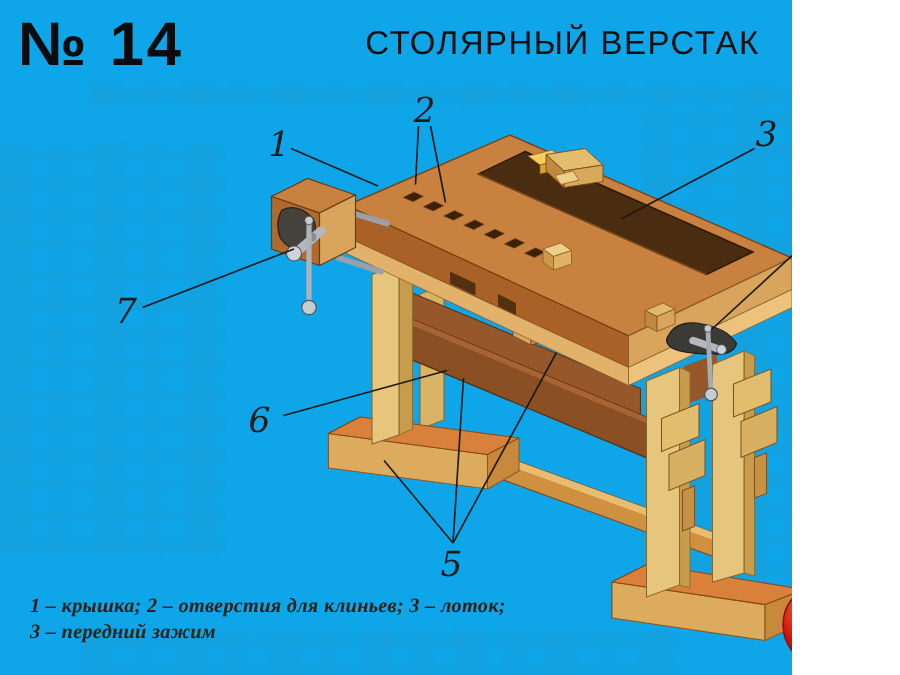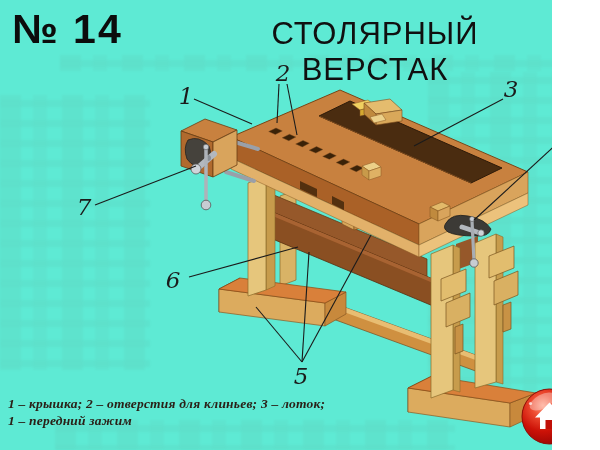--- a/index.html
+++ b/index.html
@@ -1,42 +1,41 @@
 <!DOCTYPE html>
 <html><head>
 <meta charset="utf-8">
 <style>
   html,body{margin:0;padding:0;}
   .page{
     position:relative; width:528px; height:450px; overflow:hidden;
-    background:#5eead4;
+    background:#0ea5e9;
     font-family:"Liberation Sans", sans-serif;
-    padding-left:24px;
   }
   .card-number{
     position:absolute; left:12px; top:6px;
     font-size:41px; font-weight:bold; letter-spacing:2px; color:#0c0c0c;
   }
   .page-title{
     position:absolute; left:200px; top:16px; width:350px;
-    text-align:center; font-size:31px; letter-spacing:1px; color:#101010;
+    text-align:center; font-size:22px; letter-spacing:1px; color:#101010;
   }
   .bleed{
     position:absolute; opacity:.085; filter:blur(1px); pointer-events:none;
     background:
       repeating-linear-gradient(90deg, rgba(95,112,96,.65) 0 21px, transparent 21px 33px, rgba(95,112,96,.5) 33px 47px, transparent 47px 62px),
       repeating-linear-gradient(180deg, transparent 0 5px, rgba(88,105,90,.6) 5px 12px, transparent 12px 20px);
   }
   .figure-svg{ position:absolute; left:0; top:0; }
   .callout{
     font-family:"DejaVu Serif","Liberation Serif",serif;
     font-style:italic; font-size:23px; fill:#1b1b1b;
   }
   .legend{
-    position:absolute; left:8px; top:396px;
+    position:absolute; left:20px; top:396px;
     font-family:"Liberation Serif","DejaVu Serif",serif;
     font-style:italic; font-weight:600;
     font-size:13.5px; line-height:16.5px; color:#2b2118; letter-spacing:.2px;
   }
   .home-button{
     position:absolute; left:520px; top:387px; width:59px; height:59px;
     cursor:pointer;
   }
 </style>
 </head>
@@ -206,21 +205,21 @@
       <text class="callout" x="511" y="97">3</text>
       <text class="callout" x="567" y="140">4</text>
       <text class="callout" x="301" y="384">5</text>
       <text class="callout" x="173" y="288">6</text>
       <text class="callout" x="84" y="215">7</text>
     </g>
   </svg>
 
   <div class="legend">
     <div>1 – крышка; 2 – отверстия для клиньев; 3 – лоток;</div>
-    <div>1 – передний зажим</div>
+    <div>3 – передний зажим</div>
   </div>
 
   <div class="home-button">
     <svg width="59" height="59" viewBox="-29.5 -29.5 59 59">
       <defs>
         <radialGradient id="redGloss" cx="38%" cy="30%" r="78%">
           <stop offset="0" stop-color="#ff9a80"></stop>
           <stop offset="0.25" stop-color="#ef4f33"></stop>
           <stop offset="0.6" stop-color="#cc1207"></stop>
           <stop offset="1" stop-color="#930404"></stop>

